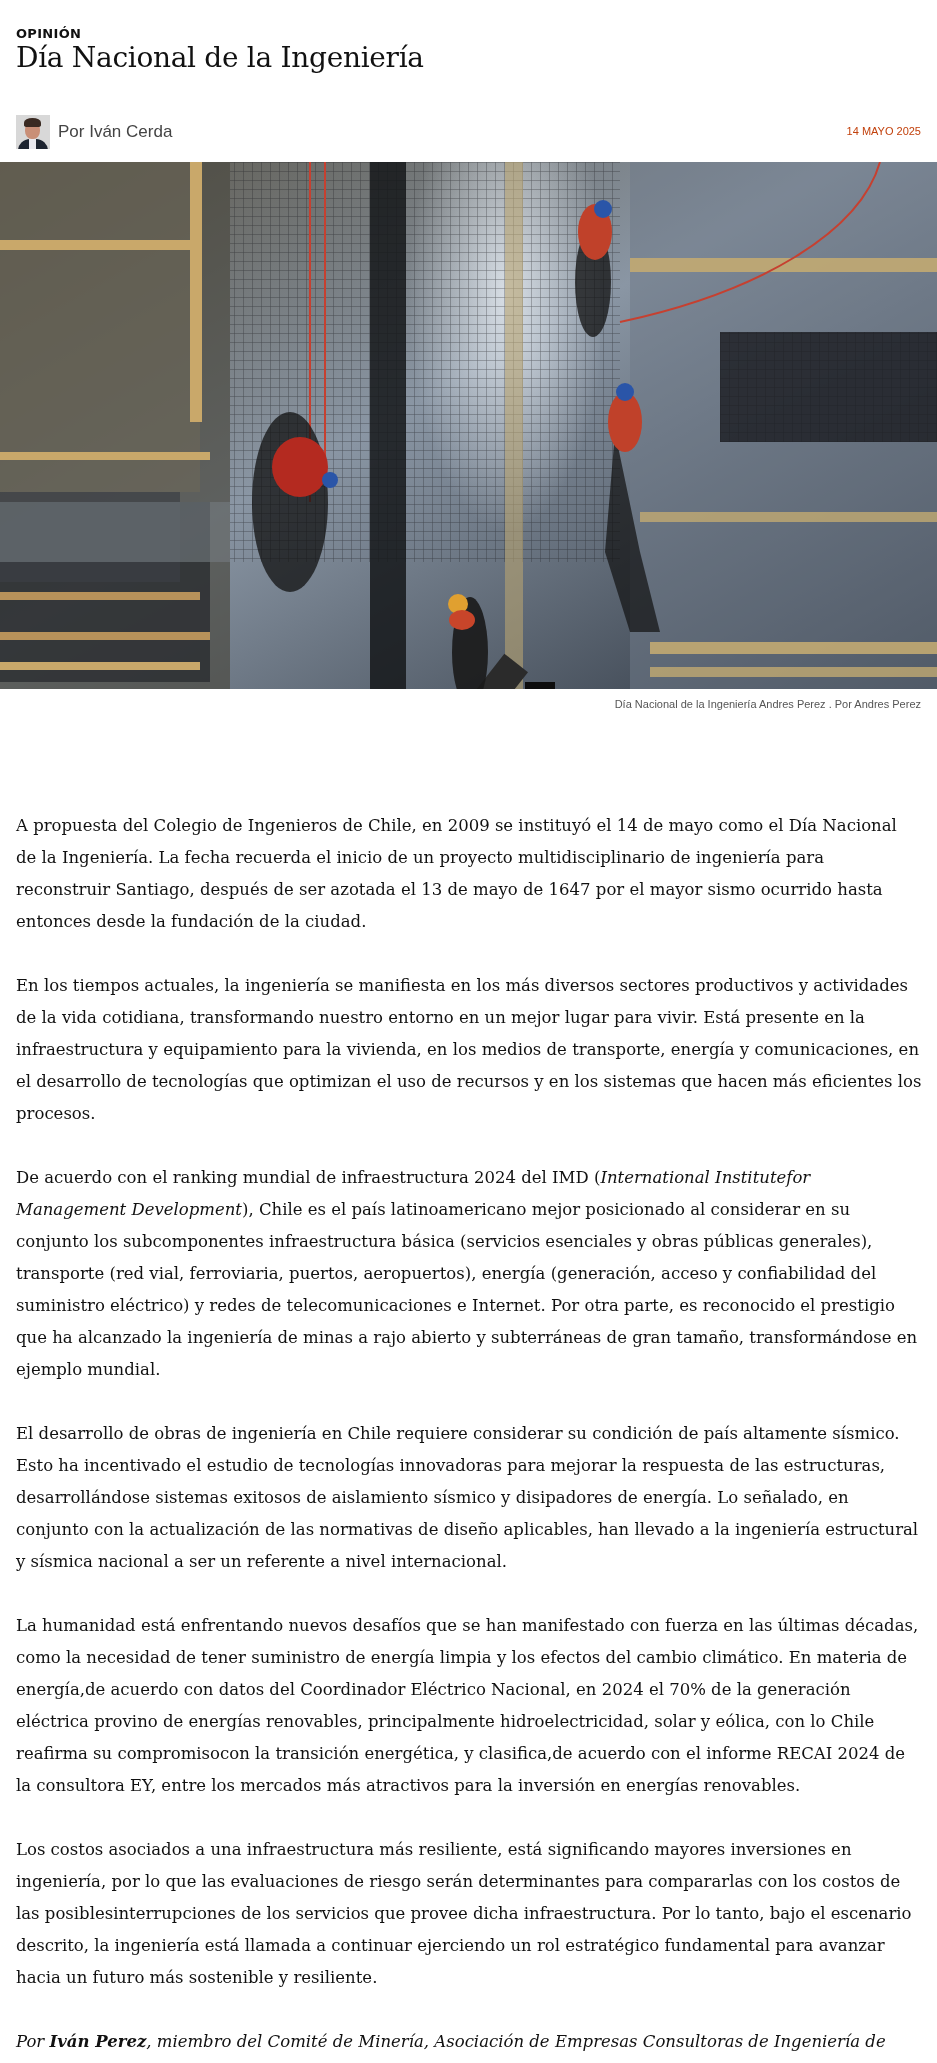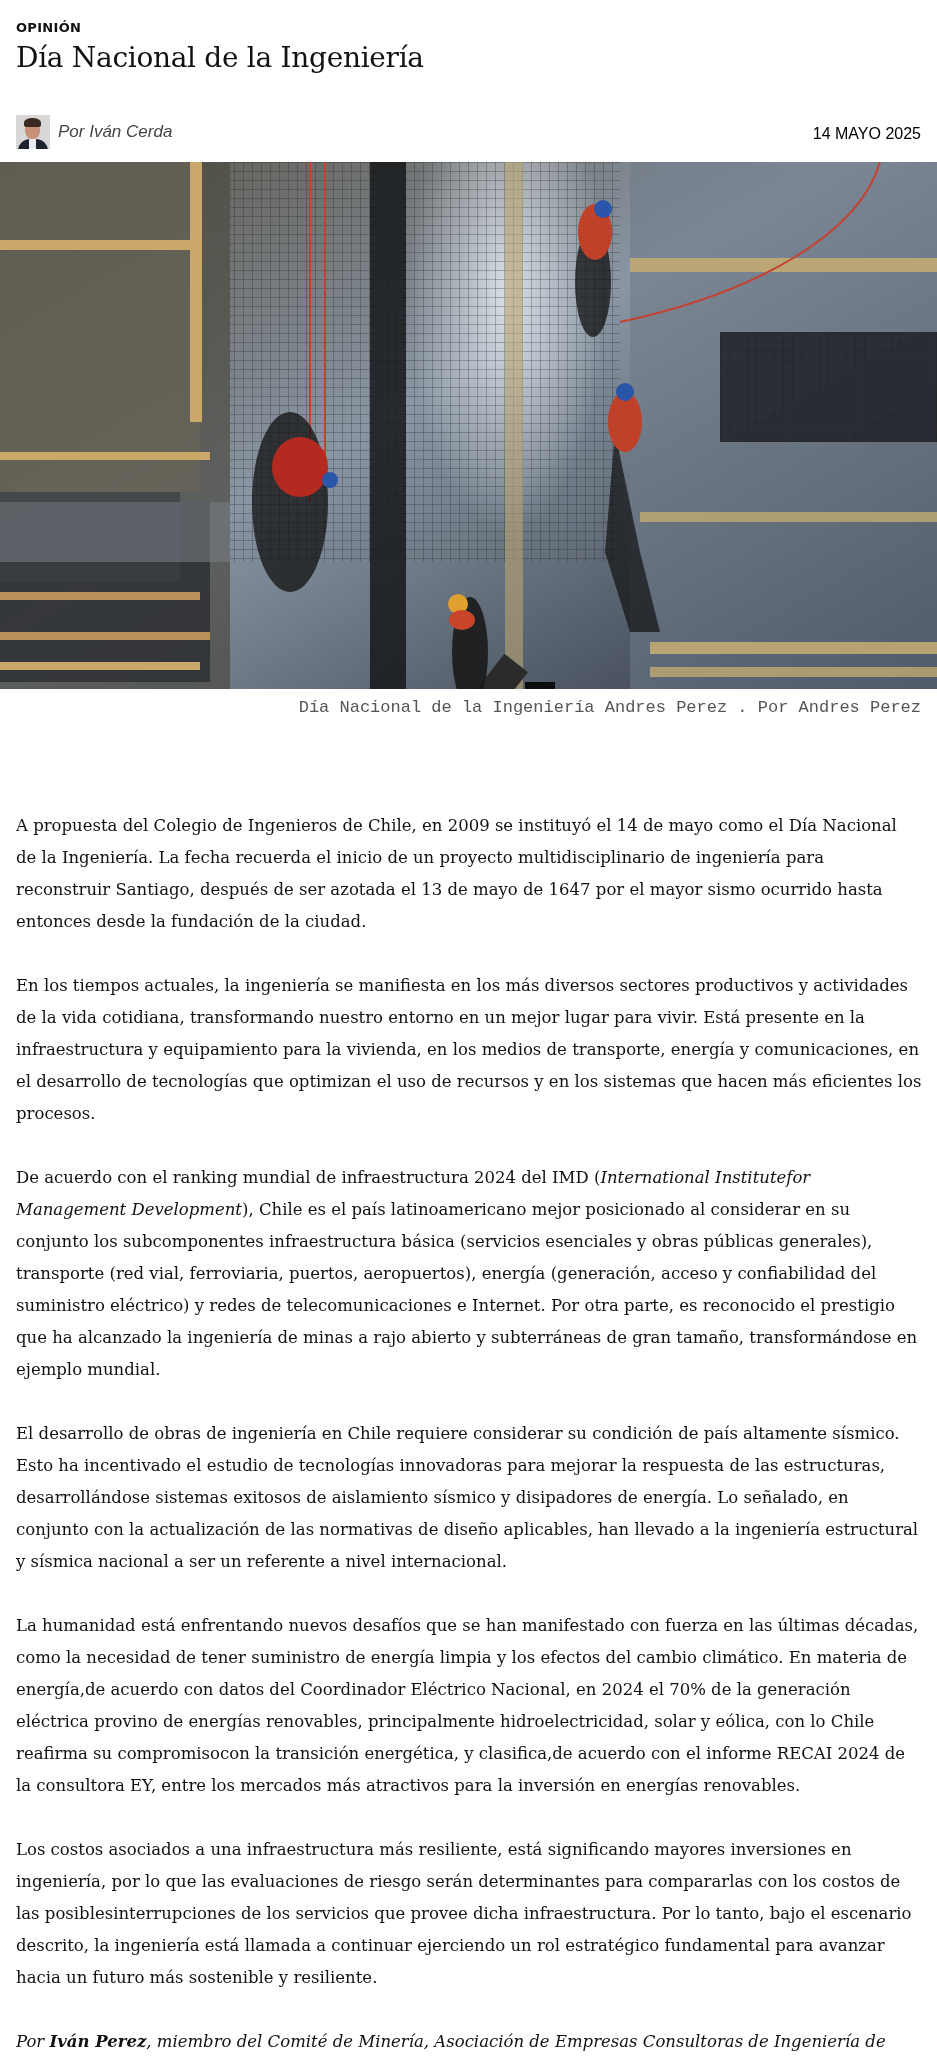--- a/index.html
+++ b/index.html
@@ -1,28 +1,28 @@
 <!DOCTYPE html>
 <html><head>
   <meta charset="utf-8">
   <style>
     html, body { margin: 0; padding: 0; background: #ffffff; }
     body { width: 937px; height: 2063px; overflow: hidden; position: relative; color: #111; }
-    .kicker { position: absolute; left: 16px; top: 20px; font-family: "DejaVu Sans", sans-serif; font-weight: bold; font-size: 13px; letter-spacing: 0.3px; color: #111; }
+    .kicker { position: absolute; left: 16px; top: 26px; font-family: "DejaVu Sans", sans-serif; font-weight: bold; font-size: 13px; letter-spacing: 0.3px; color: #111; }
     .title { position: absolute; left: 16px; top: 40px; margin: 0; font-family: "DejaVu Serif", serif; font-weight: normal; font-size: 28px; line-height: 36px; color: #111; letter-spacing: -0.3px; text-align: right; }
     .byline { position: absolute; left: 16px; top: 115px; height: 34px; display: flex; align-items: center; }
     .avatar { width: 34px; height: 34px; background: #d8d8d8; position: relative; overflow: hidden; }
     .avatar .face { position: absolute; left: 9px; top: 6px; width: 15px; height: 18px; border-radius: 50% 50% 45% 45%; background: #c98f77; }
     .avatar .hair { position: absolute; left: 8px; top: 3px; width: 17px; height: 9px; border-radius: 50% 50% 20% 20%; background: #3a2a22; }
     .avatar .suit { position: absolute; left: 2px; top: 24px; width: 30px; height: 14px; border-radius: 12px 12px 0 0; background: #1d2430; }
     .avatar .shirt { position: absolute; left: 13px; top: 24px; width: 7px; height: 10px; background: #e9e9ef; }
-    .author { margin-left: 8px; font-family: "Liberation Sans", sans-serif; font-size: 17px; color: #444; font-style: italic; }
-    .date { position: absolute; right: 16px; top: 125px; font-family: "Liberation Sans", sans-serif; font-size: 16px; color: #000000; }
+    .author { margin-left: 8px; font-family: "Liberation Sans", sans-serif; font-size: 17px; color: #444; }
+    .date { position: absolute; right: 16px; top: 125px; font-family: "Liberation Sans", sans-serif; font-size: 11px; color: #c2410c; }
     .hero { position: absolute; left: 0; top: 162px; width: 937px; height: 527px; overflow: hidden; background: #3b434c; }
-    .caption { position: absolute; right: 16px; top: 698px; font-family: Liberation Mono, monospace; font-size: 17px; color: #555; }
+    .caption { position: absolute; right: 16px; top: 698px; font-family: Liberation Sans, sans-serif; font-size: 11px; color: #555; }
     .article { position: absolute; left: 16px; top: 802px; width: 906px; font-family: "DejaVu Serif", serif; font-size: 16.5px; line-height: 32px; color: #111; }
     .article p { margin: 8px 0 32px 0; }
     .article em { font-style: italic; }
   </style>
 </head>
 <body>
 
 <div class="kicker">OPINIÓN</div>
 <h1 class="title">Día Nacional de la Ingeniería</h1>
 

